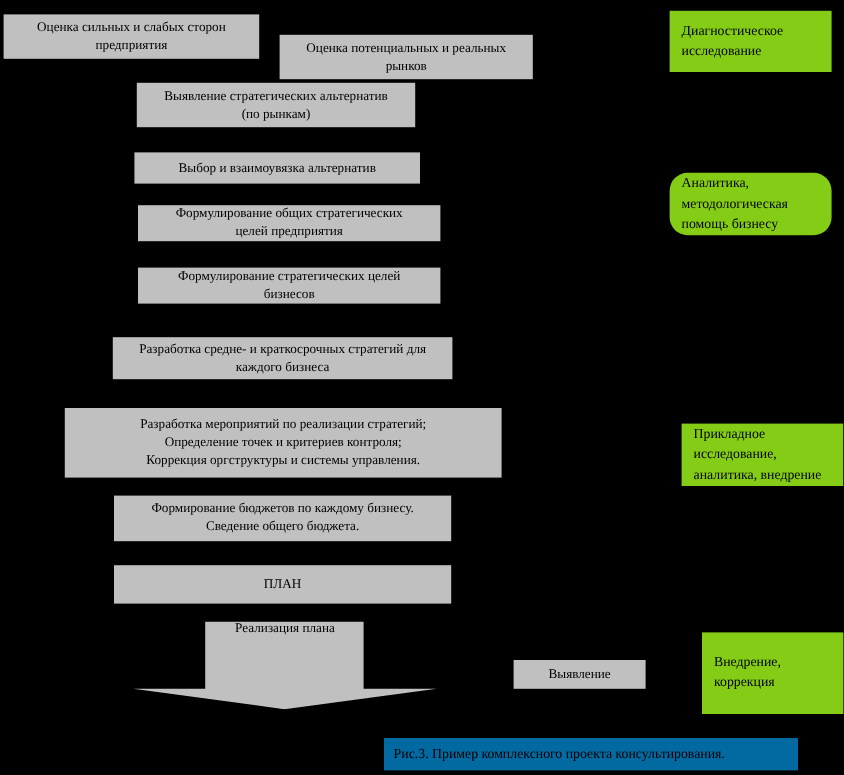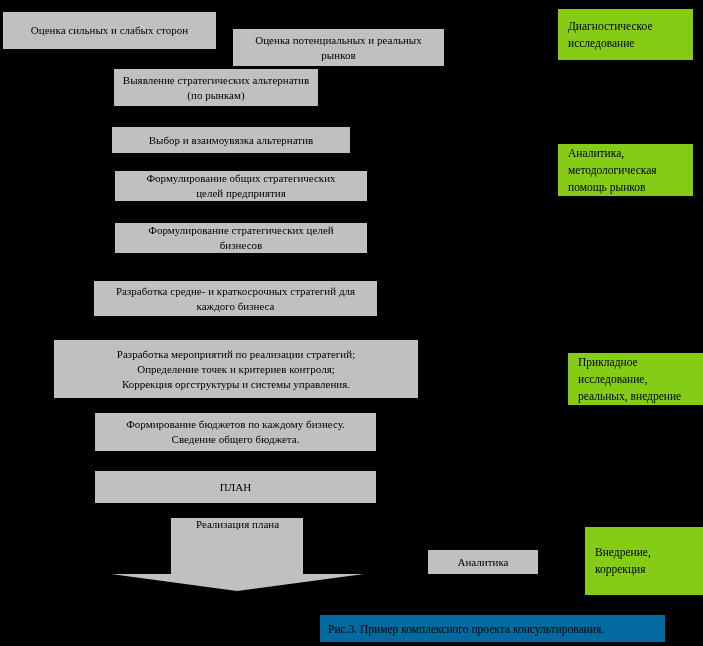--- a/index.html
+++ b/index.html
@@ -98,31 +98,32 @@
   <div class="connector" style="left:200px; top:253px; height:29px;"></div>
   <div class="connector" style="left:200px; top:315px; height:25px;"></div>
   <div class="connector" style="left:178px; top:397px; height:16px;"></div>
   <div class="connector" style="left:178px; top:450px; height:21px;"></div>
   <div class="connector" style="left:235px; top:502px; height:17px;"></div>
   <div class="connector" style="left:483px; top:537px; height:14px;"></div>
 
   <div class="box gray" style="left:3px; top:12px; width:213px; height:37px;text-align:center;">
     <div class="txt">
       <div>Оценка сильных и слабых сторон</div>
+      <div>предприятия</div>
     </div>
   </div>
 
   <div class="box gray" style="left:233px; top:29px; width:211px; height:37px;">
     <div class="txt">
       <div>Оценка потенциальных и реальных</div>
       <div>рынков</div>
     </div>
   </div>
 
-  <div class="box gray" style="left:114px; top:69px; width:204px; height:37px;">
+  <div class="box gray" style="left:114px; top:69px; width:232px; height:37px;">
     <div class="txt">
       <div>Выявление стратегических альтернатив</div>
       <div>(по рынкам)</div>
     </div>
   </div>
 
   <div class="box gray" style="left:112px; top:127px; width:238px; height:26px;">
     <div class="txt">
       <div>Выбор и взаимоувязка альтернатив</div>
     </div>
@@ -172,44 +173,44 @@
 
   <div class="arrow-wrap">
     <svg class="arrow-svg" width="253" height="73" viewBox="0 0 253 73">
       <polygon points="60,0 192,0 192,56 253,56 126,73 0,56 60,56" fill="#c0c0c0" stroke="none"></polygon>
     </svg>
     <div class="arrow-label">Реализация плана</div>
   </div>
 
   <div class="box gray" style="left:428px; top:550px; width:110px; height:24px;">
     <div class="txt">
-      <div>Аналитика</div>
+      <div>Выявление</div>
     </div>
   </div>
 
   <div class="box white" style="left:558px; top:9px; width:135px; height:51px;">
     <div class="txt">
       <div>Диагностическое</div>
       <div>исследование</div>
     </div>
   </div>
 
-  <div class="box white" style="left:558px; top:144px; width:135px; height:52px;">
+  <div class="box white" style="left:558px; top:144px; width:135px; height:52px;border-radius:15px;">
     <div class="txt">
       <div>Аналитика,</div>
       <div>методологическая</div>
-      <div>помощь рынков</div>
+      <div>помощь бизнесу</div>
     </div>
   </div>
 
   <div class="box white" style="left:568px; top:353px; width:135px; height:52px;">
     <div class="txt">
       <div>Прикладное</div>
       <div>исследование,</div>
-      <div>реальных, внедрение</div>
+      <div>аналитика, внедрение</div>
     </div>
   </div>
 
   <div class="box white" style="left:558px; top:527px; width:135px; height:68px;margin-left:27px;">
     <div class="txt">
       <div>Внедрение,</div>
       <div>коррекция</div>
     </div>
   </div>
 

